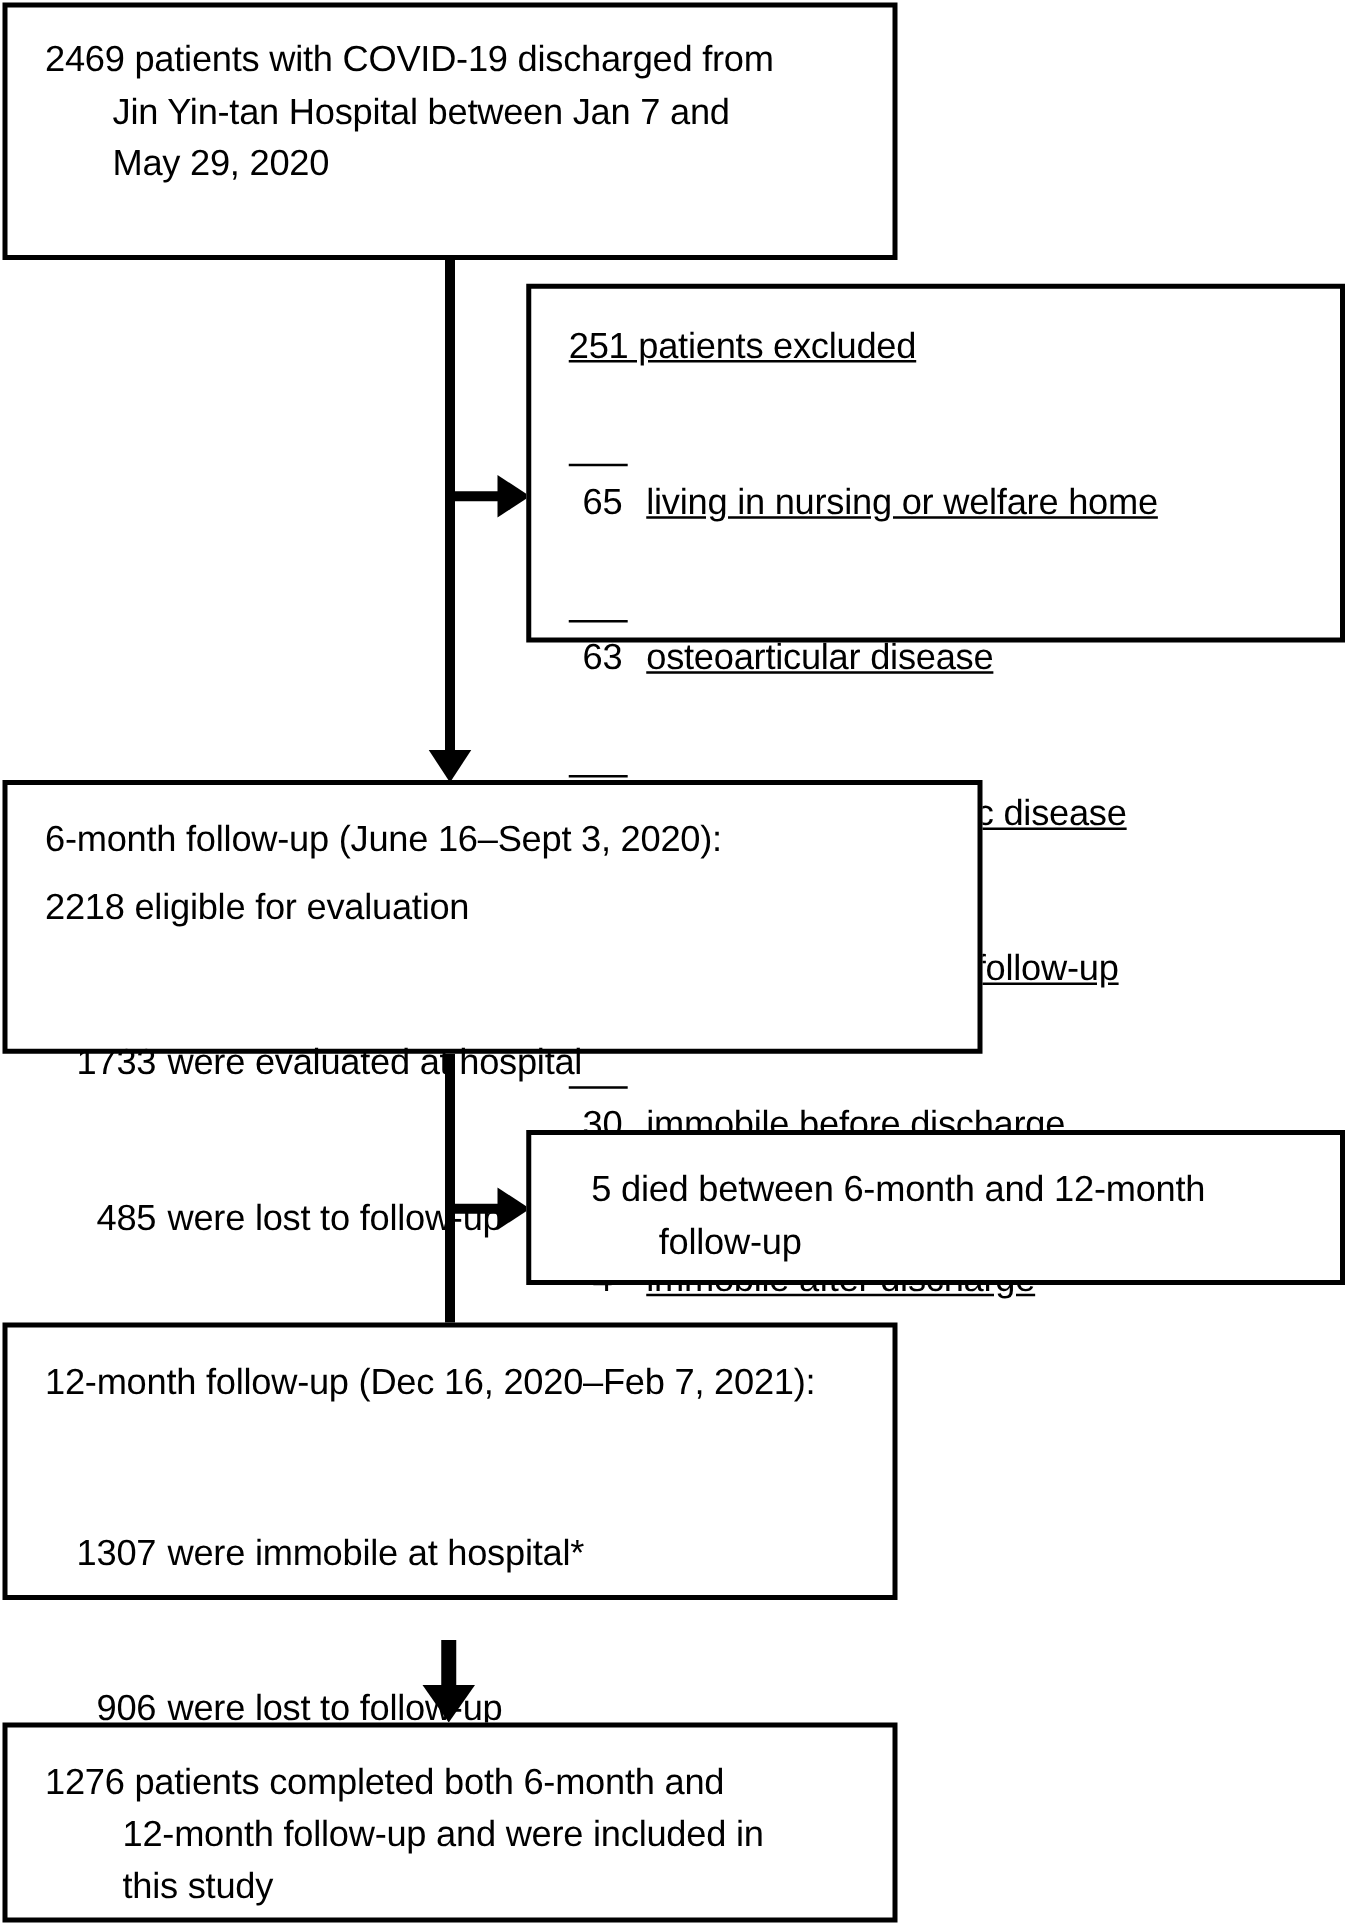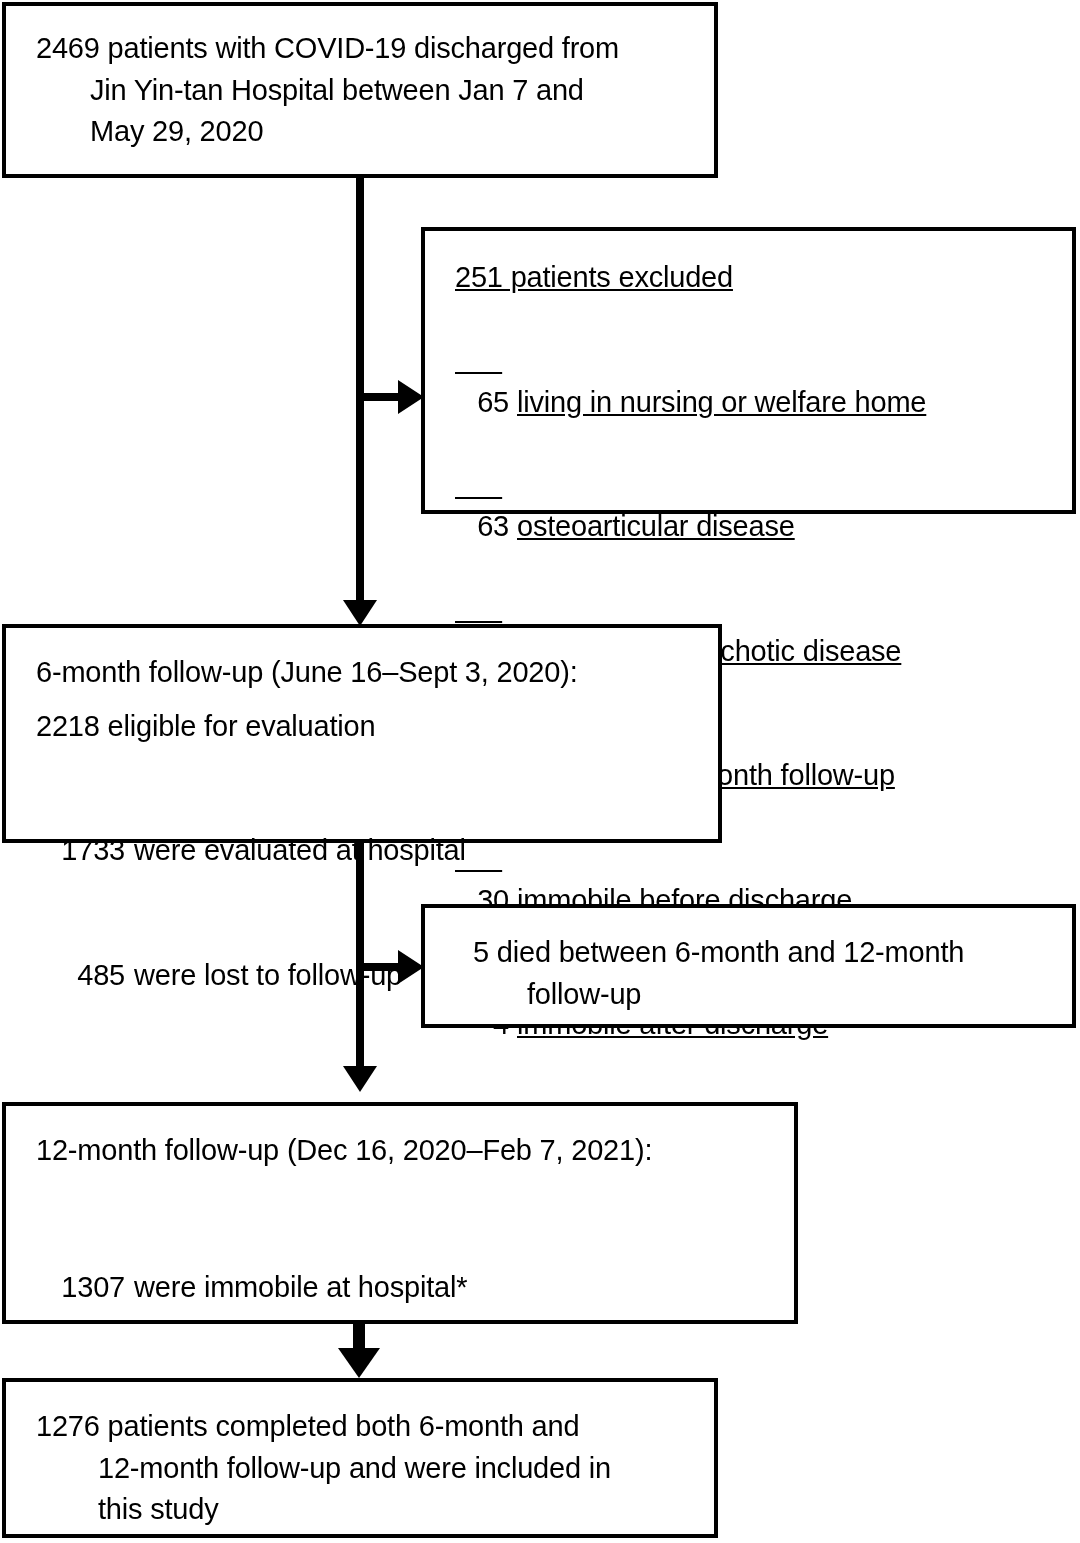--- a/index.html
+++ b/index.html
@@ -44,21 +44,21 @@
     margin-top: 0;
   }
   .sub-line {
     display: block;
     padding-left: 62px;
     text-indent: -62px;
   }
   .num {
     display: inline-block;
     width: 62px;
-    text-align: right;
+    text-align: center;
     padding-right: 8px;
     box-sizing: border-box;
     text-indent: 0;
   }
   .num-narrow {
     display: inline-block;
     width: 74px;
     text-align: right;
     padding-right: 9px;
     box-sizing: border-box;
@@ -113,51 +113,51 @@
 
   <div class="vline" style="left:356px; top:843px; width:8px; height:230px;"></div>
   <div class="arrow-down" style="left:343px; top:1066px;"></div>
 
   <div class="hline" style="left:356px; top:963px; width:54px; height:8px;"></div>
   <div class="arrow-right" style="left:398px; top:950px;"></div>
 
   <div class="vline" style="left:353px; top:1312px; width:12px; height:42px;"></div>
   <div class="arrow-down" style="left:338px; top:1348px; border-left-width:21px; border-right-width:21px; border-top-width:30px;"></div>
 
-  <div class="box" style="left:2px; top:2px; width:716px; height:176px; padding:22px 20px 0 30px;">
+  <div class="box" style="left:2px; top:2px; width:716px; height:206px; padding:22px 20px 0 30px;">
     <div class="box-text hang"><span>2469 patients with COVID-19 discharged from</span><br><span>Jin Yin-tan Hospital between Jan 7 and</span><br><span>May 29, 2020</span></div>
   </div>
 
   <div class="box" style="left:421px; top:227px; width:655px; height:287px; padding:26px 14px 0 30px;text-decoration:underline;">
     <div class="box-text">251 patients excluded</div>
     <div class="box-text sub-list">
       <span class="sub-line"><span class="num">65</span><span>living in nursing or welfare home</span></span>
       <span class="sub-line"><span class="num">63</span><span>osteoarticular disease</span></span>
       <span class="sub-line"><span class="num">56</span><span>dementia or psychotic disease</span></span>
       <span class="sub-line"><span class="num">33</span><span>died before 6-month follow-up</span></span>
       <span class="sub-line"><span class="num">30</span><span>immobile before discharge</span></span>
       <span class="sub-line"><span class="num">4</span><span>immobile after discharge</span></span>
     </div>
   </div>
 
-  <div class="box" style="left:2px; top:624px; width:720px; height:219px; padding:24px 26px 0 30px;">
+  <div class="box" style="left:2px; top:624px; width:784px; height:219px; padding:24px 26px 0 30px;">
     <div class="box-text">6-month follow-up (June 16–Sept 3, 2020):</div>
     <span class="gap"></span>
     <div class="box-text">2218 eligible for evaluation</div>
     <div class="box-text sub-list">
       <span class="sub-line" style="padding-left:74px; text-indent:-74px;"><span class="num-narrow">1733</span><span>were evaluated at hospital</span></span>
       <span class="sub-line" style="padding-left:74px; text-indent:-74px;"><span class="num-narrow">485</span><span>were lost to follow-up</span></span>
     </div>
   </div>
 
   <div class="box" style="left:421px; top:904px; width:655px; height:124px; padding:24px 14px 0 48px;">
     <div class="box-text hang"><span>5 died between 6-month and 12-month</span><br><span>follow-up</span></div>
   </div>
 
-  <div class="box" style="left:2px; top:1102px; width:796px; height:222px; padding:24px 10px 0 30px;">
+  <div class="box" style="left:2px; top:1058px; width:716px; height:222px; padding:24px 10px 0 30px;">
     <div class="box-text">12-month follow-up (Dec 16, 2020–Feb 7, 2021):</div>
     <span class="gap"></span>
     <div class="box-text sub-list">
       <span class="sub-line" style="padding-left:74px; text-indent:-74px;"><span class="num-narrow">1307</span><span>were immobile at hospital*</span></span>
       <span class="sub-line" style="padding-left:74px; text-indent:-74px;"><span class="num-narrow">906</span><span>were lost to follow-up</span></span>
     </div>
   </div>
 
   <div class="box" style="left:2px; top:1378px; width:716px; height:160px; padding:24px 14px 0 30px;">
     <div class="box-text hang-wide"><span>1276 patients completed both 6-month and</span><br><span>12-month follow-up and were included in</span><br><span>this study</span></div>

